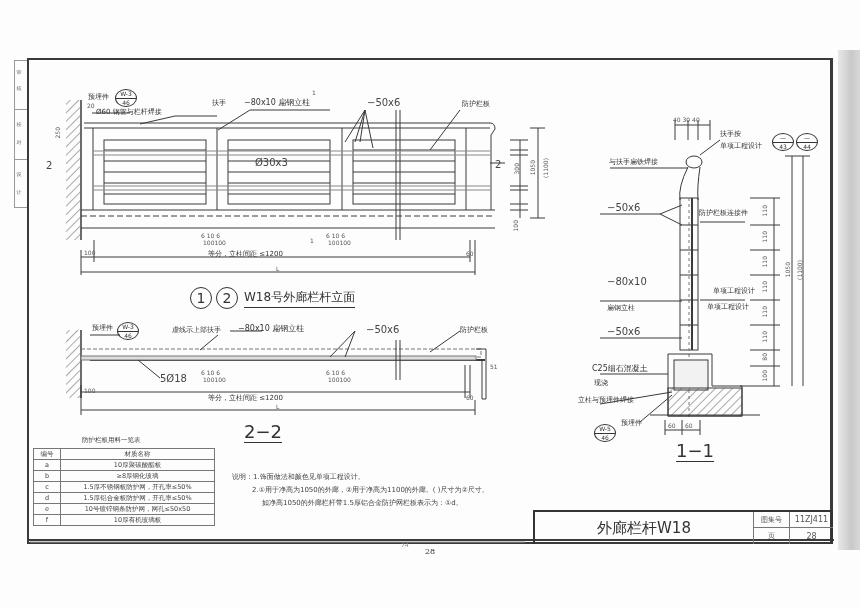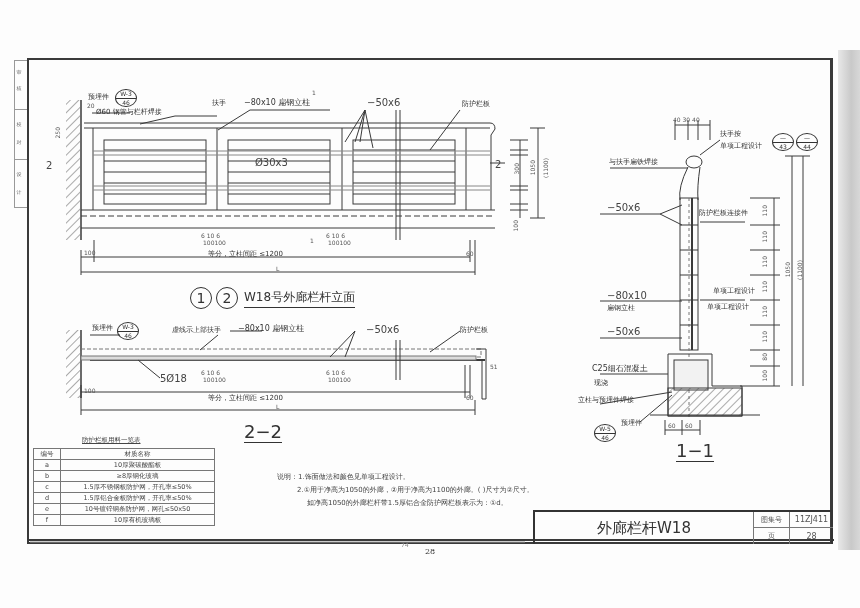--- a/index.html
+++ b/index.html
@@ -20,26 +20,26 @@
   .lbl { position: absolute; font-size: 7px; color: #333; white-space: nowrap; line-height: 1; }
   .lbl.dim { font-size: 10px; color: #444; font-family: "DejaVu Sans", sans-serif; }
   .lbl.small { font-size: 6px; color: #555; }
   .lbl.vert { writing-mode: vertical-rl; transform: rotate(180deg); font-size: 6px; color: #555; }
   .title-row { position: absolute; left: 190px; top: 287px; display: flex; align-items: center; gap: 4px; }
   .circle-num { width: 20px; height: 20px; border: 1.5px solid #333; border-radius: 50%; display: flex; align-items: center; justify-content: center; font-size: 14px; color: #333; }
   .view-title { font-size: 12px; color: #333; border-bottom: 1.5px solid #333; padding-bottom: 1px; margin-left: 2px; }
   .section-label { position: absolute; font-size: 18px; color: #333; border-bottom: 1.5px solid #333; line-height: 1.1; }
   .ref-bubble { position: absolute; width: 22px; height: 18px; border: 1px solid #333; border-radius: 50%; font-size: 6px; text-align: center; line-height: 8px; box-sizing: border-box; }
   .ref-bubble .top { border-bottom: 1px solid #333; display: block; height: 8px; }
-  .table-caption { position: absolute; left: 82px; top: 436px; font-size: 6.5px; color: #444; text-decoration: underline; }
+  .table-caption { position: absolute; left: 82px; top: 436px; font-size: 6.5px; color: #444; }
   table.mat { position: absolute; left: 33px; top: 448px; border-collapse: collapse; width: 182px; font-size: 6.5px; color: #444; }
   table.mat td, table.mat th { border: 1px solid #777; height: 10px; padding: 0; text-align: center; font-weight: normal; }
   table.mat td.code, table.mat th.code { width: 26px; }
   .notes { position: absolute; left: 232px; top: 471px; font-size: 7px; color: #444; line-height: 13px; }
-  .notes .line { white-space: nowrap; margin-left: 45px; }
+  .notes .line { white-space: nowrap; }
   .notes .indent { padding-left: 20px; }
   .notes .indent2 { padding-left: 30px; }
   .title-block { position: absolute; left: 533px; top: 510px; width: 300px; height: 34px; border: 2px solid #333; box-sizing: border-box; border-bottom: none; }
   .title-block .name { position: absolute; left: 0; top: 0; width: 218px; height: 32px; display: flex; align-items: center; justify-content: center; font-size: 15px; color: #333; }
   .tb-cell { position: absolute; border-left: 1px solid #777; font-size: 7px; color: #555; display: flex; align-items: center; justify-content: center; box-sizing: border-box; }
   .page-bottom { position: absolute; left: 425px; top: 547px; font-size: 8px; color: #333; font-family: "DejaVu Serif", serif; }
   .page-bottom-ghost { position: absolute; left: 401px; top: 541px; font-size: 6px; color: #888; }
 </style>
 </head>
 <body>
@@ -288,21 +288,21 @@
     <span class="top">—</span>
     <span>43</span>
   </div>
   <div class="ref-bubble" style="left:796px;top:133px">
     <span class="top">—</span>
     <span>44</span>
   </div>
   <div class="lbl" style="left:609px;top:159px">与扶手扁铁焊接</div>
   <div class="lbl dim" style="left:607px;top:203px">−50x6</div>
   <div class="lbl" style="left:699px;top:210px">防护栏板连接件</div>
-  <div class="lbl dim" style="left:607px;top:291px">−80x10</div>
+  <div class="lbl dim" style="left:607px;top:277px">−80x10</div>
   <div class="lbl" style="left:607px;top:305px">扁钢立柱</div>
   <div class="lbl" style="left:713px;top:288px">单项工程设计</div>
   <div class="lbl" style="left:707px;top:304px">单项工程设计</div>
   <div class="lbl dim" style="left:607px;top:327px">−50x6</div>
   <div class="lbl" style="left:592px;top:365px;font-size:8px">C25细石混凝土</div>
   <div class="lbl" style="left:594px;top:380px">现浇</div>
   <div class="lbl" style="left:578px;top:397px">立柱与预埋件焊接</div>
   <div class="lbl" style="left:621px;top:420px">预埋件</div>
   <div class="ref-bubble" style="left:594px;top:424px">
     <span class="top">W-5</span>

